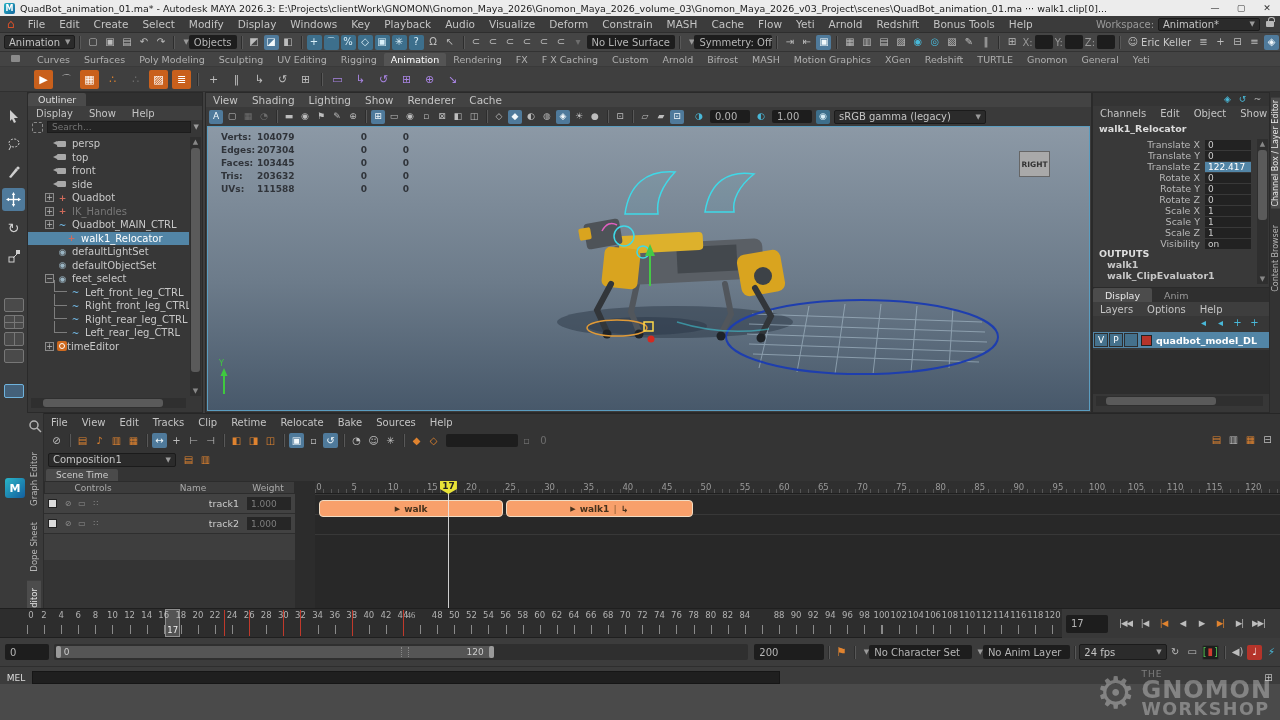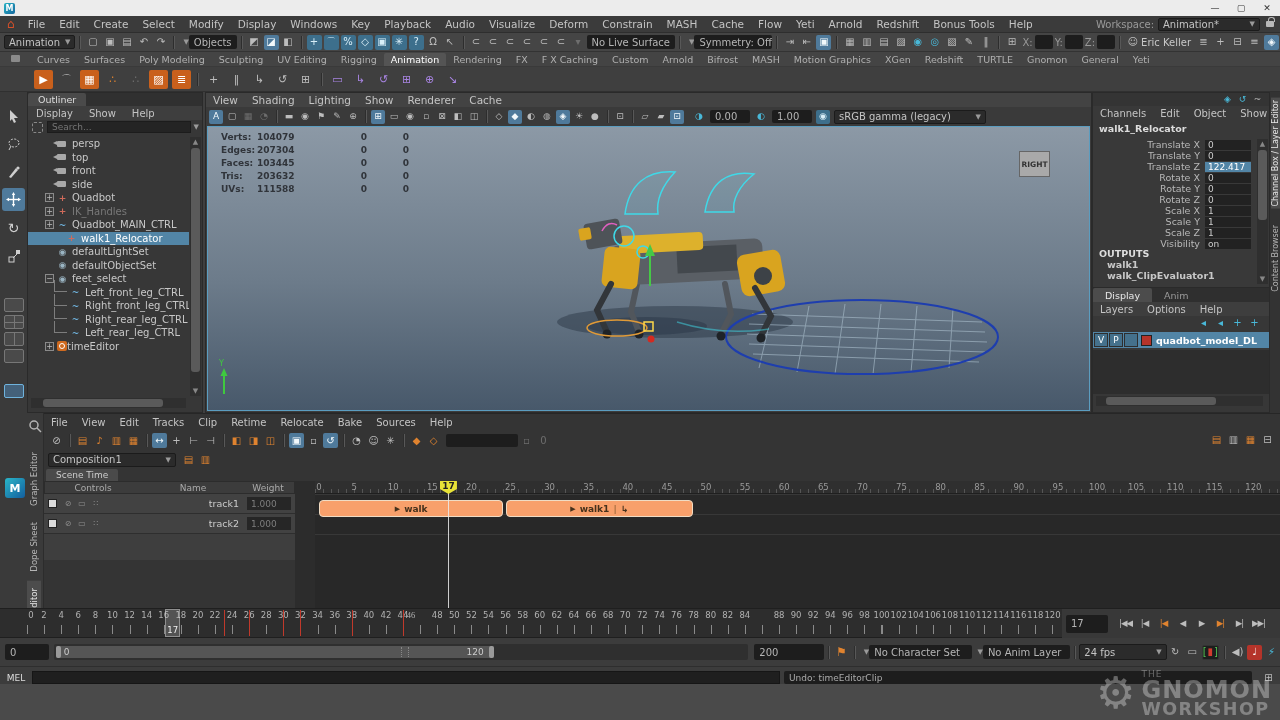--- a/index.html
+++ b/index.html
@@ -216,20 +216,21 @@
 #watermark .t2{font-size:24px;font-weight:bold;letter-spacing:1px;line-height:.95}
 #watermark .t3{font-size:17.5px;font-weight:bold;letter-spacing:1.5px;line-height:.95}
 </style>
 </head>
 <body>
 
 <div id="app">
 
   <div id="titlebar" class="abs">
     <span id="maya-logo">M</span>
+    <span style="white-space:nowrap;overflow:hidden">QuadBot_animation_01.ma* - Autodesk MAYA 2026.3: E:\Projects\clientWork\GNOMON\Gnomon_Maya_2026\Gnomon_Maya_2026_volume_03\Gnomon_Maya_2026_v03_Project\scenes\QuadBot_animation_01.ma  ···  walk1.clip[0]...</span>
     <span id="win-controls">
       <span>—</span>
       <span>▢</span>
       <span>✕</span>
     </span>
   </div>
 
   <div id="menubar" class="abs">
     <span id="home-icon">⌂</span>
     <span class="row">
@@ -1088,21 +1089,20 @@
         <span class="sep"></span>
         <span class="icon">◀)</span>
         <span class="icon redbg">♩</span>
         <span class="icon teal">⚡</span>
       </span>
   </div>
 
   <div id="cmdline" class="abs">
     <span id="mel-label">MEL</span>
     <input id="cmd-input" style="">
-    <span class="fld" id="help-line">Undo: timeEditorClip</span>
     <span class="icon" id="script-icon">⊞</span>
   </div>
 
   <div id="bottombar" class="abs"></div>
   <div id="watermark">
     <span class="gear">⚙</span>
     <span>
       <div class="t1">THE</div>
       <div class="t2">GNOMON</div>
       <div class="t3">WORKSHOP</div>

